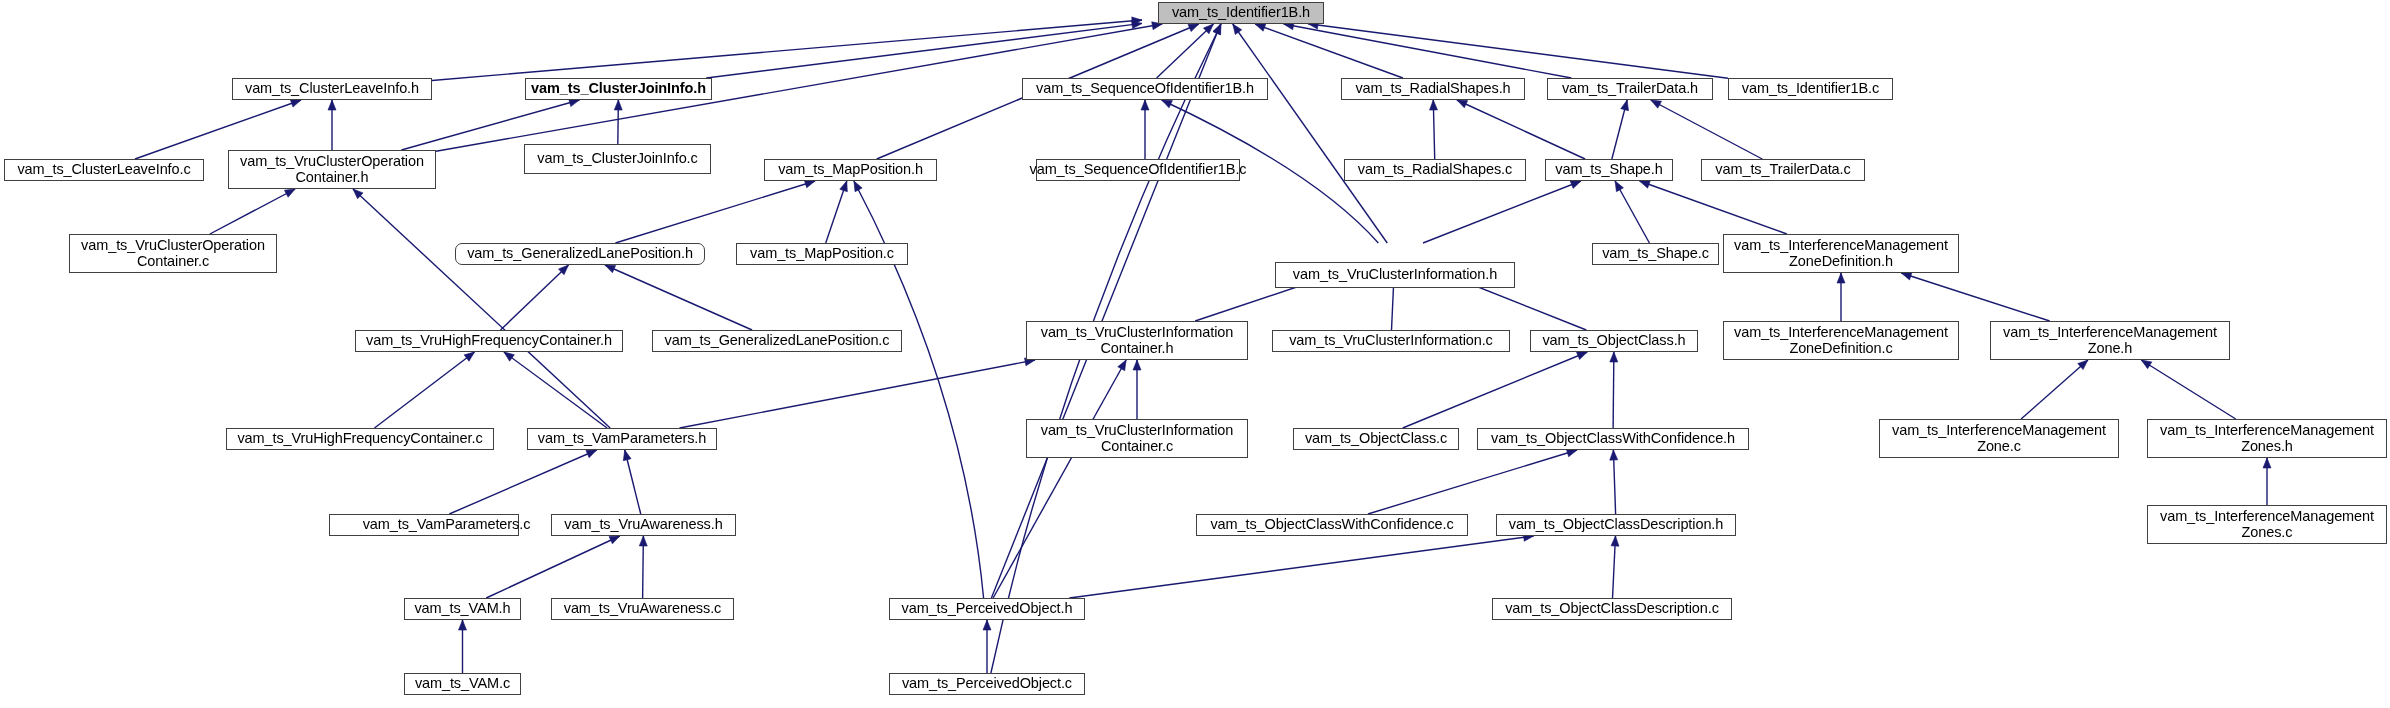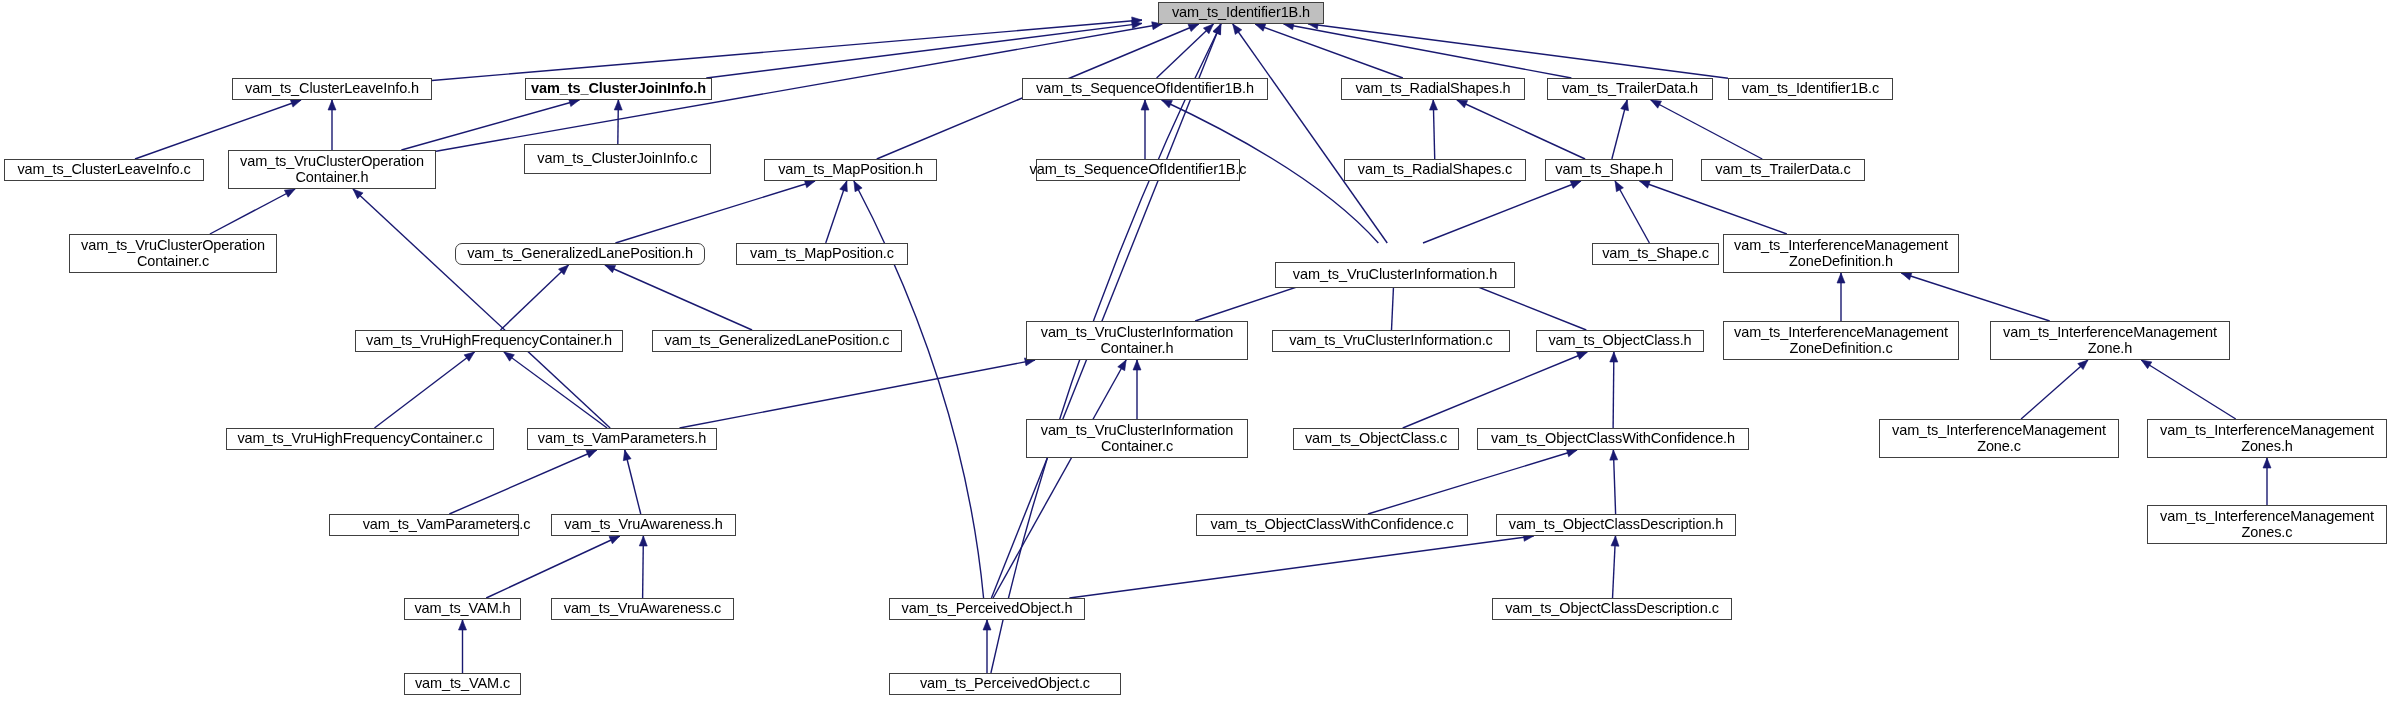--- a/index.html
+++ b/index.html
@@ -197,21 +197,21 @@
       <div class="node" style="left: 736px; top: 243px; width: 172px; height: 22px;">vam_ts_MapPosition.c</div>
       <div class="node" style="left: 1275px; top: 243px; width: 240px; height: 26px; margin-top: 19px;">vam_ts_VruClusterInformation.h</div>
       <div class="node" style="left: 1592px; top: 243px; width: 127px; height: 22px;">vam_ts_Shape.c</div>
       <div class="node" style="left: 1723px; top: 234px; width: 236px; height: 39px;">vam_ts_InterferenceManagement
 ZoneDefinition.h</div>
       <div class="node" style="left: 355px; top: 330px; width: 268px; height: 22px;">vam_ts_VruHighFrequencyContainer.h</div>
       <div class="node" style="left: 652px; top: 330px; width: 250px; height: 22px;">vam_ts_GeneralizedLanePosition.c</div>
       <div class="node" style="left: 1026px; top: 321px; width: 222px; height: 39px;">vam_ts_VruClusterInformation
 Container.h</div>
       <div class="node" style="left: 1272px; top: 330px; width: 238px; height: 22px;">vam_ts_VruClusterInformation.c</div>
-      <div class="node" style="left: 1530px; top: 330px; width: 168px; height: 22px; margin-left: 6px;">vam_ts_ObjectClass.h</div>
+      <div class="node" style="left: 1530px; top: 330px; width: 168px; height: 22px;">vam_ts_ObjectClass.h</div>
       <div class="node" style="left: 1723px; top: 321px; width: 236px; height: 39px;">vam_ts_InterferenceManagement
 ZoneDefinition.c</div>
       <div class="node" style="left: 1990px; top: 321px; width: 240px; height: 39px;">vam_ts_InterferenceManagement
 Zone.h</div>
       <div class="node" style="left: 226px; top: 428px; width: 268px; height: 22px;">vam_ts_VruHighFrequencyContainer.c</div>
       <div class="node" style="left: 527px; top: 428px; width: 190px; height: 22px;">vam_ts_VamParameters.h</div>
       <div class="node" style="left: 1026px; top: 419px; width: 222px; height: 39px;">vam_ts_VruClusterInformation
 Container.c</div>
       <div class="node" style="left: 1293px; top: 428px; width: 166px; height: 22px;">vam_ts_ObjectClass.c</div>
       <div class="node" style="left: 1477px; top: 428px; width: 272px; height: 22px;">vam_ts_ObjectClassWithConfidence.h</div>
@@ -223,15 +223,15 @@
       <div class="node" style="left: 551px; top: 514px; width: 185px; height: 22px;">vam_ts_VruAwareness.h</div>
       <div class="node" style="left: 1196px; top: 514px; width: 272px; height: 22px;">vam_ts_ObjectClassWithConfidence.c</div>
       <div class="node" style="left: 1496px; top: 514px; width: 240px; height: 22px;">vam_ts_ObjectClassDescription.h</div>
       <div class="node" style="left: 2147px; top: 505px; width: 240px; height: 39px;">vam_ts_InterferenceManagement
 Zones.c</div>
       <div class="node" style="left: 404px; top: 598px; width: 117px; height: 22px;">vam_ts_VAM.h</div>
       <div class="node" style="left: 551px; top: 598px; width: 183px; height: 22px;">vam_ts_VruAwareness.c</div>
       <div class="node" style="left: 889px; top: 598px; width: 196px; height: 22px;">vam_ts_PerceivedObject.h</div>
       <div class="node" style="left: 1492px; top: 598px; width: 240px; height: 22px;">vam_ts_ObjectClassDescription.c</div>
       <div class="node" style="left: 404px; top: 673px; width: 117px; height: 22px;">vam_ts_VAM.c</div>
-      <div class="node" style="left: 889px; top: 673px; width: 232px; height: 22px;">vam_ts_PerceivedObject.c</div>
+      <div class="node" style="left: 889px; top: 673px; width: 196px; height: 22px;">vam_ts_PerceivedObject.c</div>
     </div>
 </div>
 
 </body></html>

